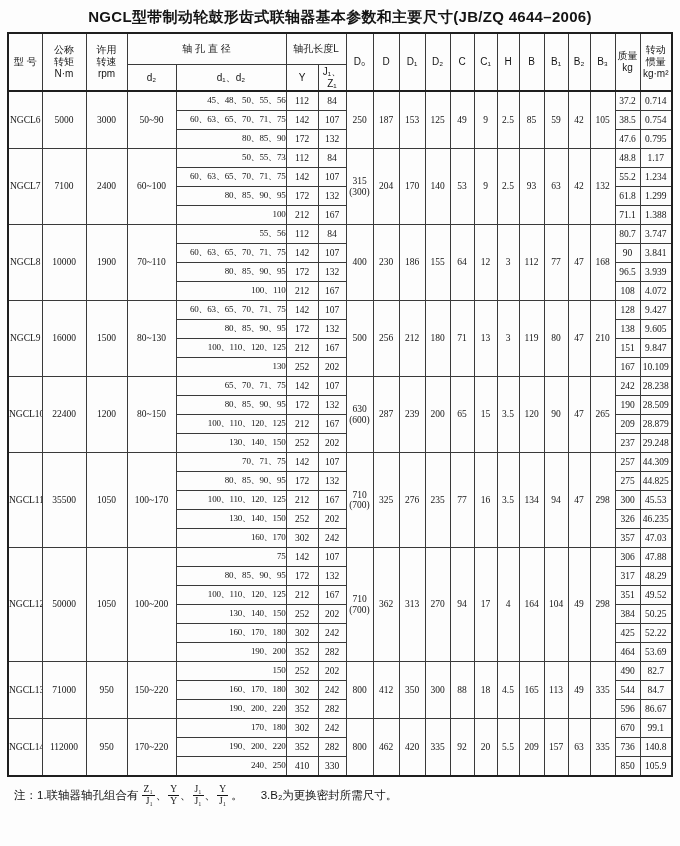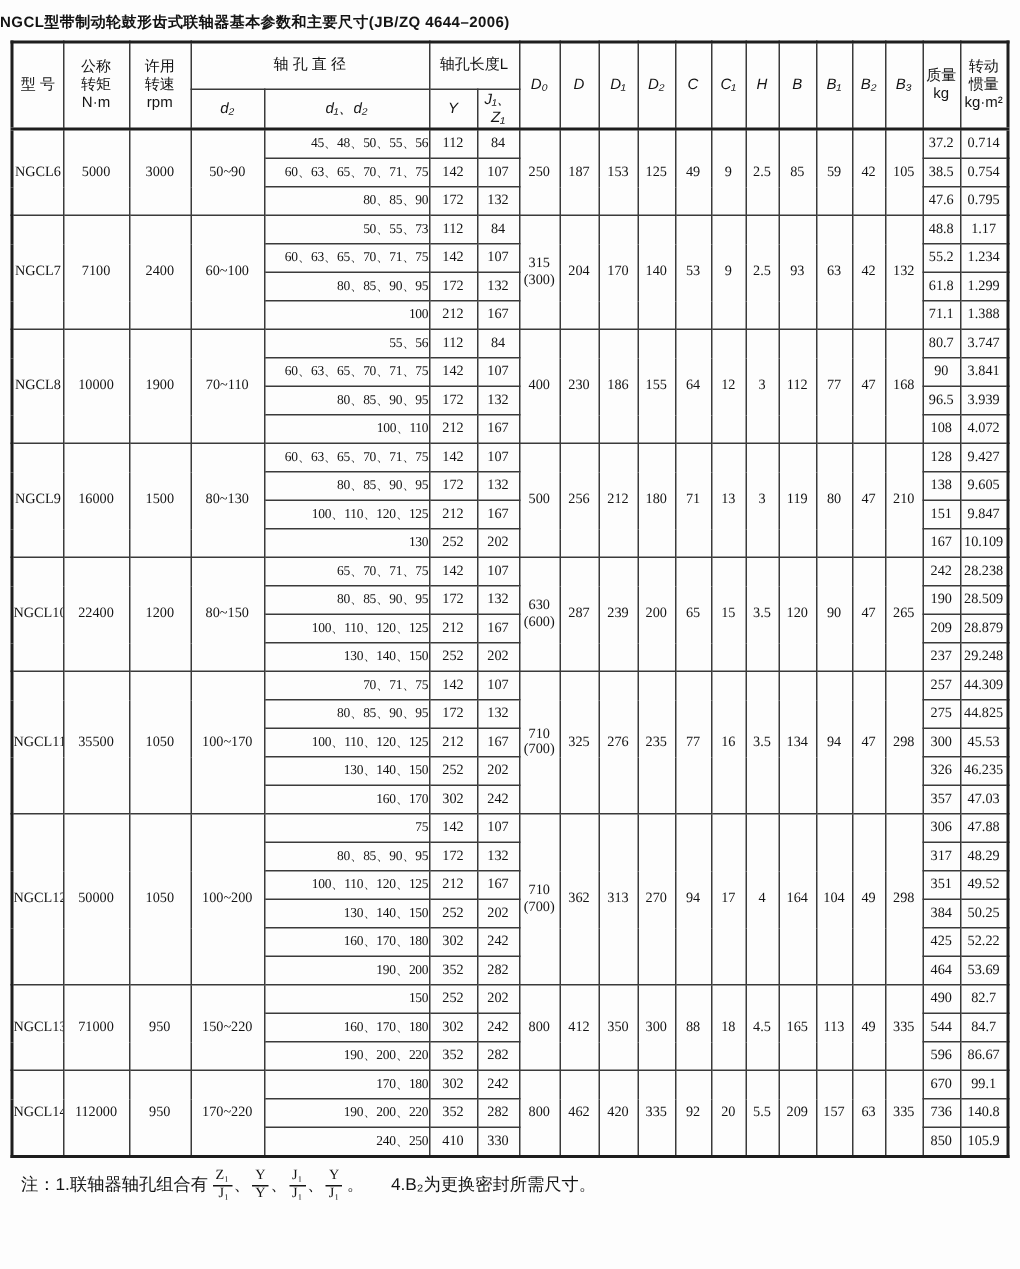--- a/index.html
+++ b/index.html
@@ -3,21 +3,21 @@
 <meta charset="utf-8">
 <style>
   html,body { margin:0; padding:0; }
   body {
     width:680px; height:846px;
     background:#fdfdfd; color:#141414;
     font-family:"Liberation Sans", sans-serif;
     overflow:hidden;
   }
   .title {
-    font-size:10px; font-weight:bold; text-align:left;
+    font-size:15px; font-weight:bold; text-align:center;
     padding-top:8px; letter-spacing:0.3px;
   }
   table.spec {
     border-collapse:collapse; table-layout:fixed;
     width:664px; margin:5px auto 0;
     border:2px solid #1e1e1e;
   }
   .spec th, .spec td {
     border:1px solid #3a3a3a;
     padding:0; text-align:center; vertical-align:middle;
@@ -25,21 +25,20 @@
   }
   .spec thead th {
     font-size:10px; line-height:1.2; white-space:pre-line;
     font-family:"Liberation Sans", sans-serif;
   }
   .spec thead tr:first-child th { height:30px; }
   .spec thead tr:last-child th { height:25px; }
   .spec thead { border-bottom:2px solid #1e1e1e; }
   th.serif, td.serif {
     font-family:"Liberation Serif", serif;
-    font-style:italic;
   }
   .spec tbody td {
     font-family:"Liberation Serif", serif;
     font-size:9.5px; height:18px; line-height:1.1;
     white-space:pre-line;
   }
   .spec tbody td.bores { text-align:right; padding-left:4px; font-size:9px; letter-spacing:-0.2px; }
   .notes {
     margin:7px 8px 0 14px;
     font-size:11.5px; line-height:1.35;
@@ -534,15 +533,15 @@
           <span class="den">J₁</span>
         </span>
         <span>、</span>
         <span class="frac">
           <span class="num">Y</span>
           <span class="den">J₁</span>
         </span>
       </span>
     <span>。</span>
     <span class="gap"></span>
-    <span>4.B₂为更换密封所需尺寸。</span>
+    <span>3.B₂为更换密封所需尺寸。</span>
   </div>
 </div>
 
 </body></html>

